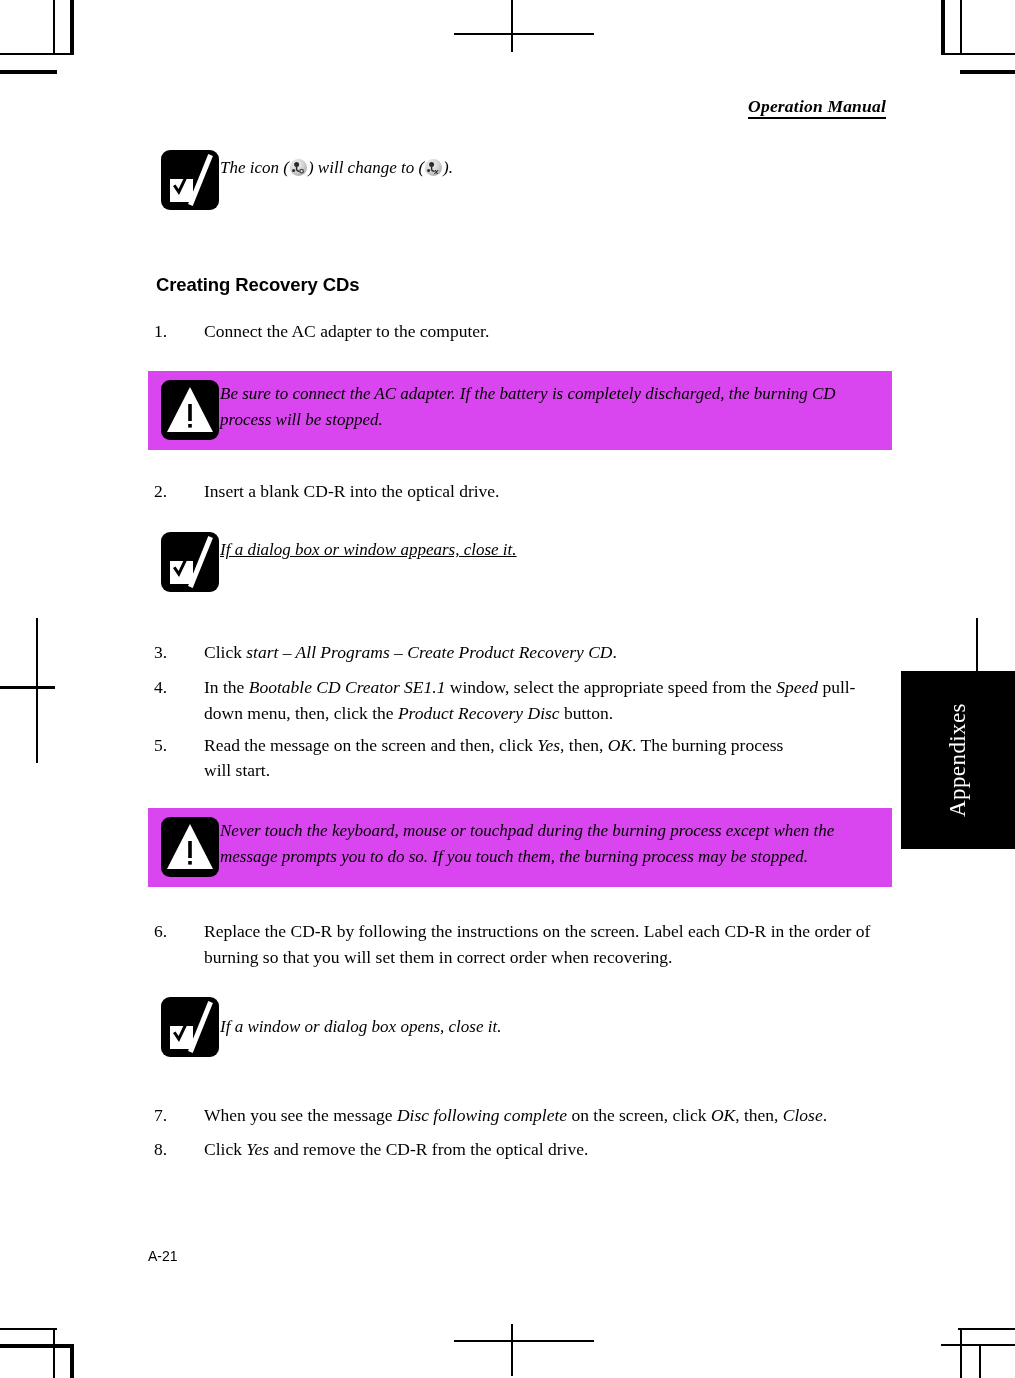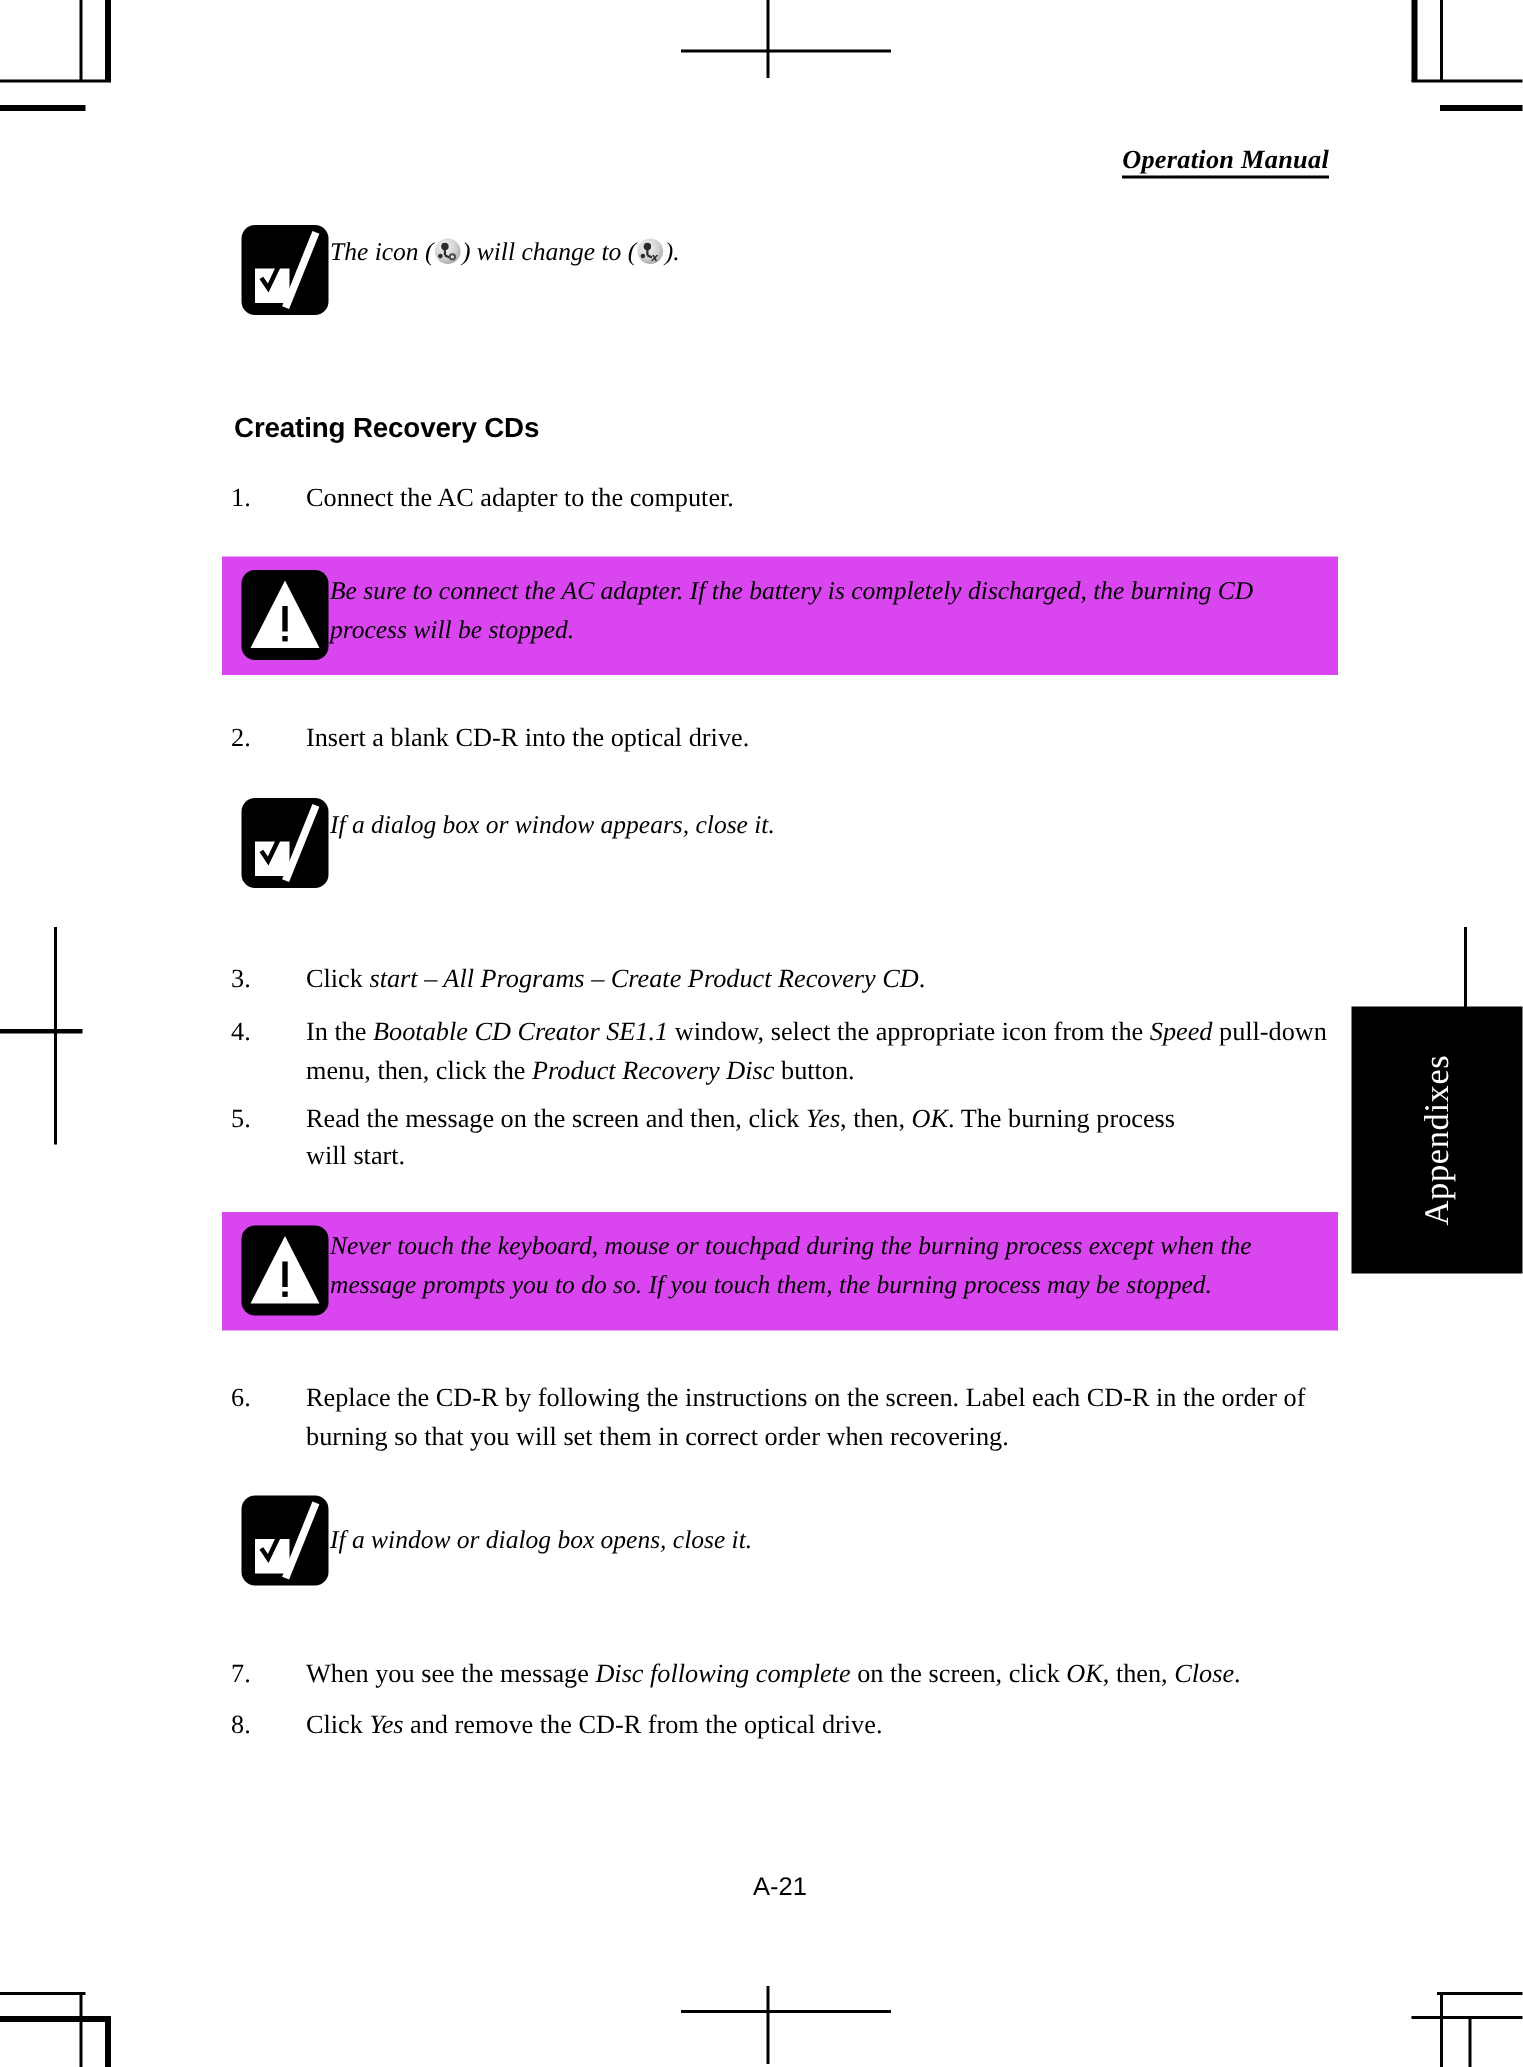--- a/index.html
+++ b/index.html
@@ -195,23 +195,23 @@
     font-size: 23px;
     letter-spacing: 0.4px;
   }
 
   
   .page-number {
     position: absolute;
     left: 148px;
     top: 1248px;
     width: 744px;
-    text-align: center;
+    text-align: left;
     font-family: "Liberation Sans", "DejaVu Sans", sans-serif;
-    font-size: 17px;
+    font-size: 14px;
   }
 </style>
 </head>
 <body>
 
 <div class="page">
 
   <div class="crop-corner" style="left:0px; top:0px; width:80px; height:76px;">
     <div class="v1" style="left:53px; top:0px; width:2px; height:54px;"></div>
     <div class="v2" style="left:70px; top:0px; width:4px; height:54px;"></div>
@@ -321,31 +321,31 @@
     <div class="callout note" style="margin-top:22px;">
       <div class="icon-slot">
         <div class="icon-note">
           <div class="slash"></div>
           <div class="chkbox"></div>
           <svg class="tick" viewBox="0 0 22 32">
             <path d="M2 17 L8 26 L20 1 L16.5 1 L7.6 20 L4.5 15.5 Z" fill="#000"></path>
           </svg>
         </div>
       </div>
-      <div class="callout-text" style="padding-top:5px;">If a dialog box or window appears, close it.</div>
+      <div class="callout-text" style="padding-top:5px;text-decoration:underline;">If a dialog box or window appears, close it.</div>
     </div>
 
     <div class="step" style="margin-top:40px;">
       <div class="num">3.</div>
       <div class="body"><span>Click </span><i>start – All Programs – Create Product Recovery CD</i><span>.</span></div>
     </div>
 
     <div class="step" style="margin-top:9px;">
       <div class="num">4.</div>
-      <div class="body"><span>In the </span><i>Bootable CD Creator SE1.1</i><span> window, select the appropriate icon from the </span><i>Speed</i><span> pull-down menu, then, click the </span><i>Product Recovery Disc</i><span> button.</span></div>
+      <div class="body"><span>In the </span><i>Bootable CD Creator SE1.1</i><span> window, select the appropriate speed from the </span><i>Speed</i><span> pull-down menu, then, click the </span><i>Product Recovery Disc</i><span> button.</span></div>
     </div>
 
     <div class="step" style="margin-top:6px;">
       <div class="num">5.</div>
       <div class="body" style="padding-right:84px;"><span>Read the message on the screen and then, click </span><i>Yes</i><span>, then, </span><i>OK</i><span>. The burning process will start.</span></div>
     </div>
 
     <div class="callout warn" style="margin-top:24px;">
       <div class="icon-slot">
         <div class="icon-warn">

